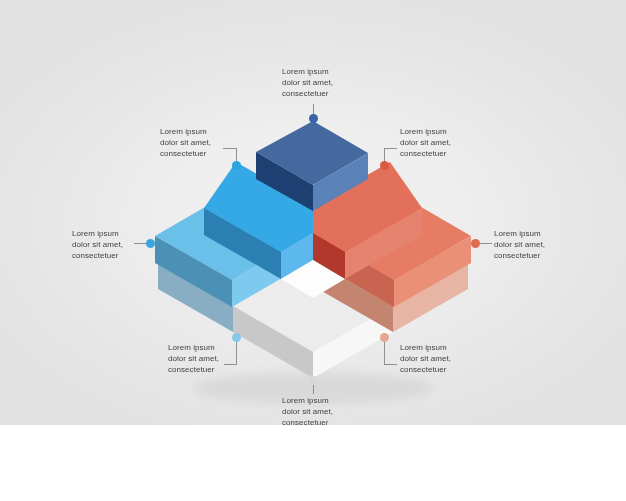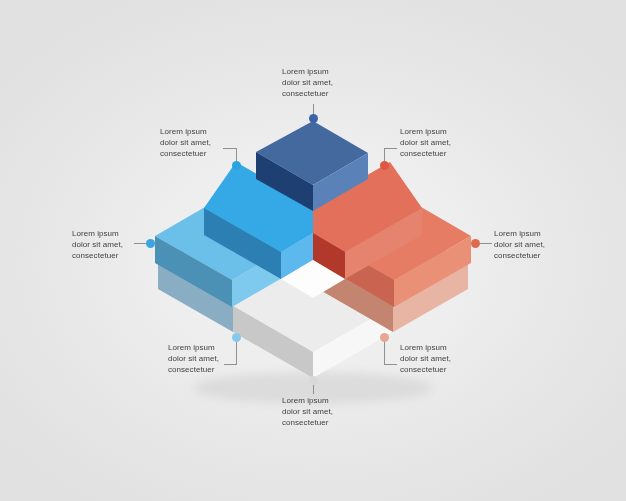--- a/index.html
+++ b/index.html
@@ -1,21 +1,21 @@
 <!DOCTYPE html>
 <html><head>
 <meta charset="utf-8">
 <style>
   html,body{margin:0;padding:0;}
   body{
     width:626px;height:501px;overflow:hidden;
     font-family:"Liberation Sans","DejaVu Sans",sans-serif;
   }
   #stage{
-    position:relative;width:626px;height:501px;
+    position:relative;width:626px;height:425px;
     background:#e3e3e3;
     background-image:radial-gradient(ellipse 62% 58% at 50% 52%, #f2f2f2 0%, #eeeeee 38%, #e7e7e7 68%, #e1e1e1 100%);
   }
 
   
   .callout{position:absolute;}
   .callout .txt{
     position:absolute;
     font-size:8px;
     line-height:11.2px;

